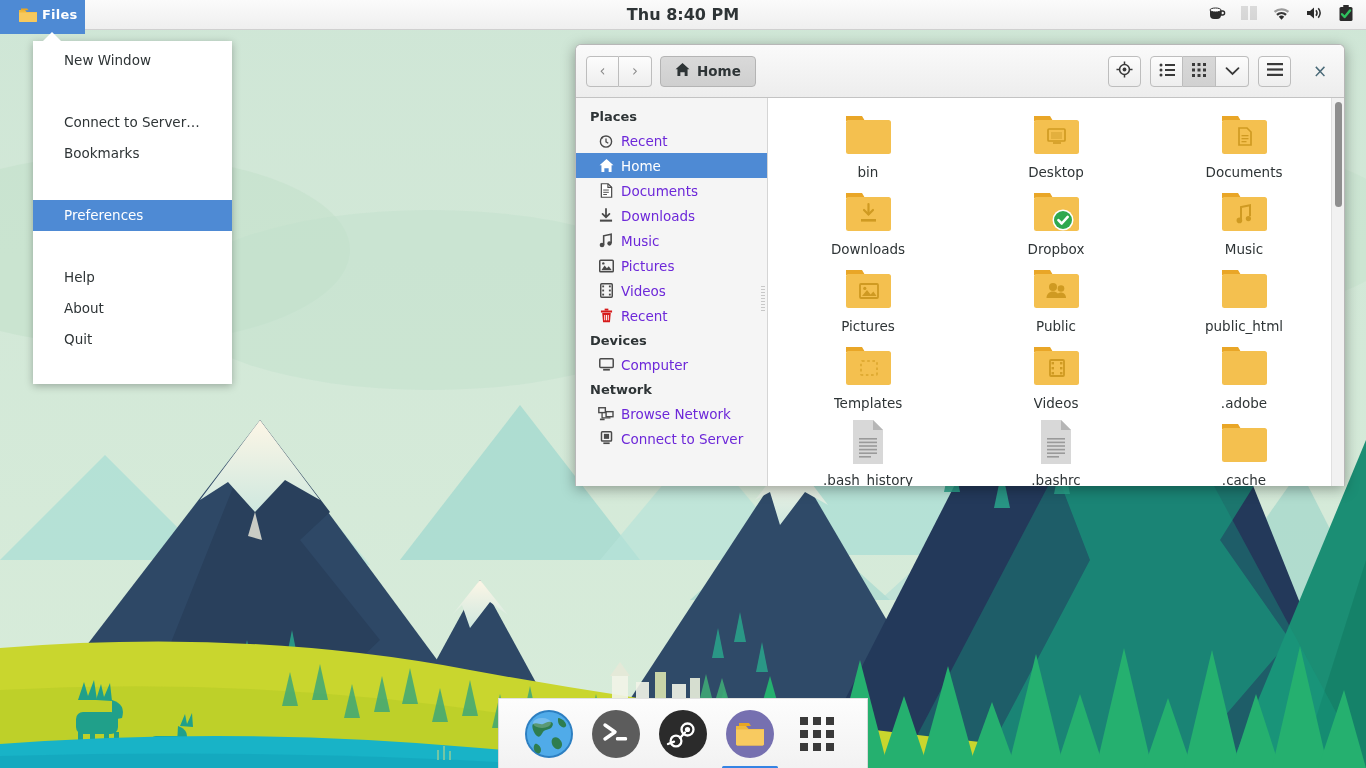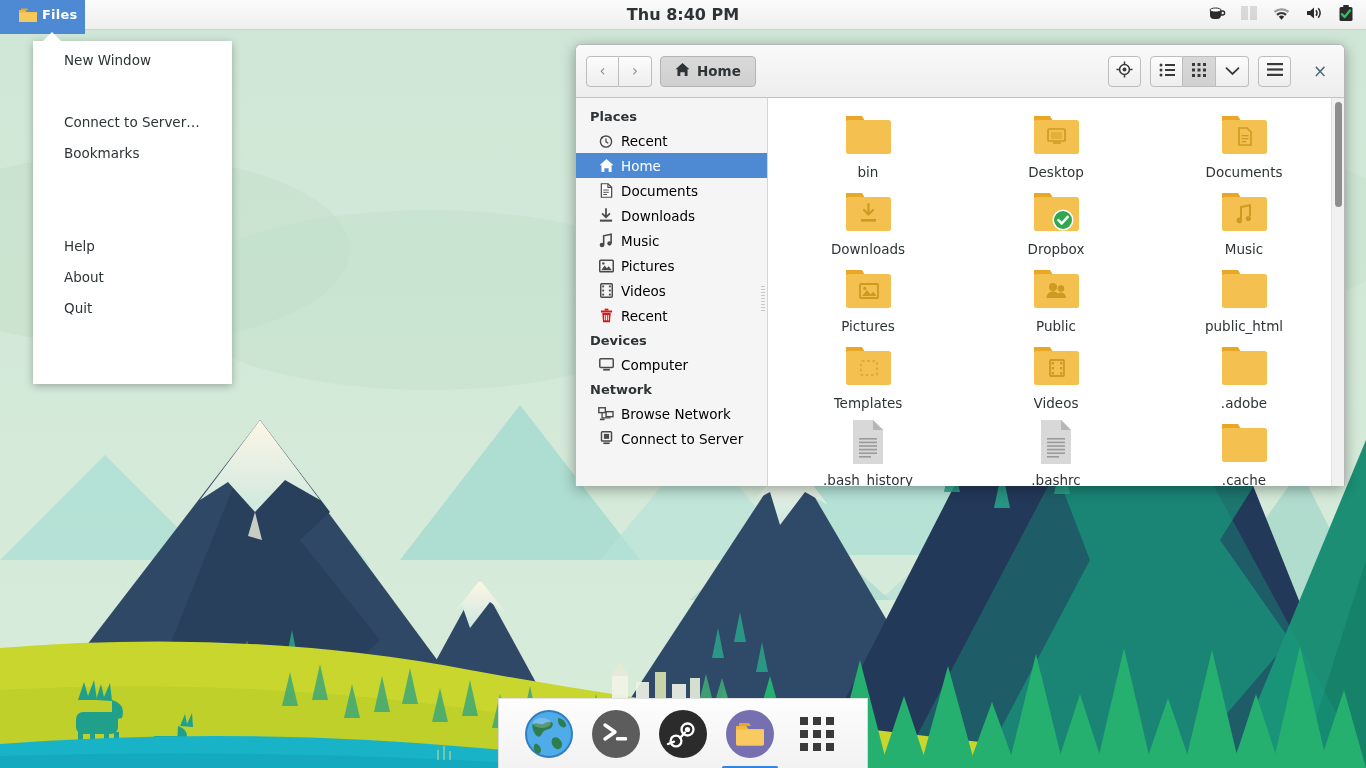--- a/index.html
+++ b/index.html
@@ -133,21 +133,21 @@
     border-right:1px solid #d5d5d5;
     padding-top:6px; overflow:hidden;
     position:relative;
   }
   .side-head {
     font-size:13px; font-weight:bold; color:#2e3436;
     padding:5px 0 4px 14px;
   }
   .side-item {
     height:25px; display:flex; align-items:center; gap:7px;
-    padding-left:22px; font-size:13.5px; color:#000000;
+    padding-left:22px; font-size:13.5px; color:#6d28d9;
     cursor:default; white-space:nowrap;
   }
   .side-item.selected { background:#4e8ad4; color:#ffffff; }
   .side-item .si { width:16px;height:16px;display:flex;align-items:center;justify-content:center;flex:0 0 16px; }
   #side-grip {
     position:absolute; right:2px; top:188px;
     width:4px; height:26px;
     background:repeating-linear-gradient(#c8c8c8 0 1px,transparent 1px 3px);
   }
 
@@ -409,20 +409,21 @@
 </div>
 
 <div id="app-menu">
   <div class="pointer"></div>
 
   <div class="menu-item">New Window</div>
   <div class="menu-gap"></div>
   <div class="menu-item">Connect to Server…</div>
   <div class="menu-item">Bookmarks</div>
   <div class="menu-gap"></div>
+  <div class="menu-item selected">Preferences</div>
   <div class="menu-gap"></div>
   <div class="menu-item">Help</div>
   <div class="menu-item">About</div>
   <div class="menu-item">Quit</div>
 </div>
 
 <div id="filewin">
 
   <div id="headerbar">
     <div class="navgroup">

